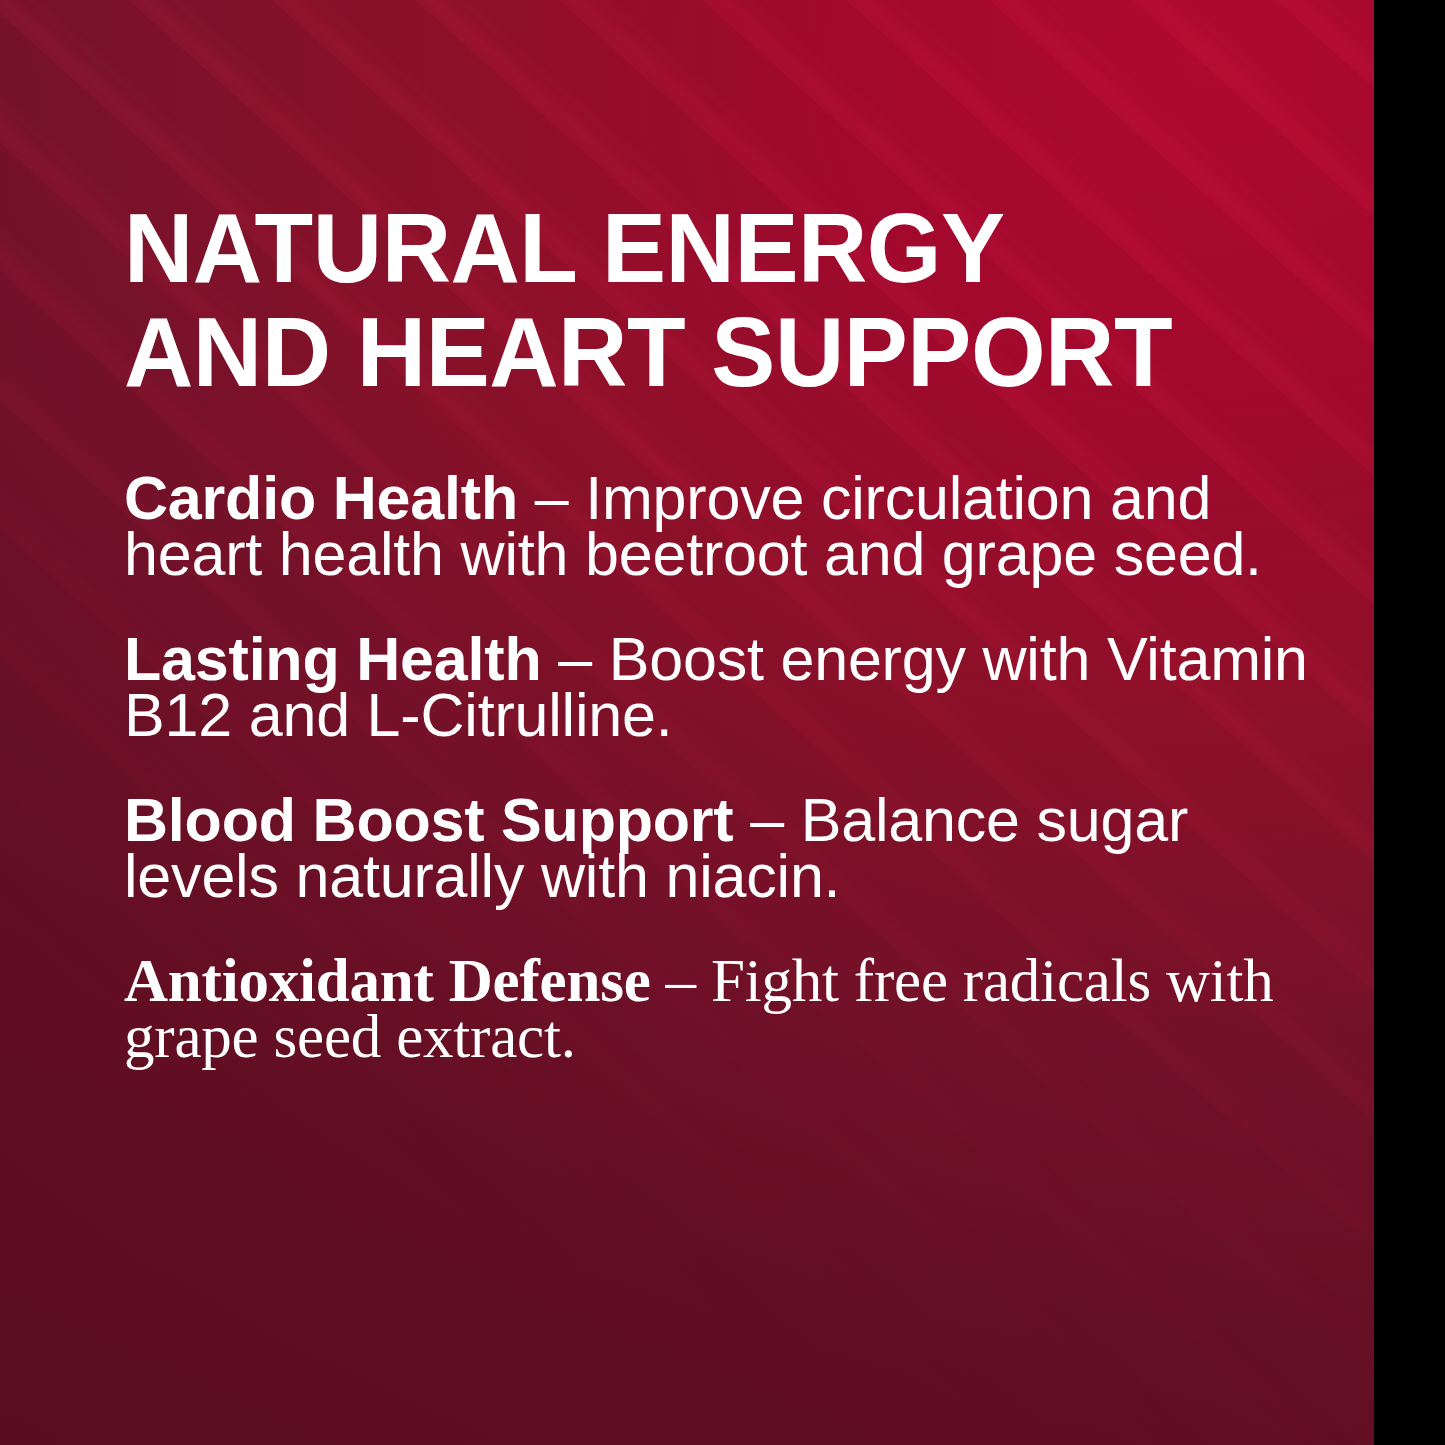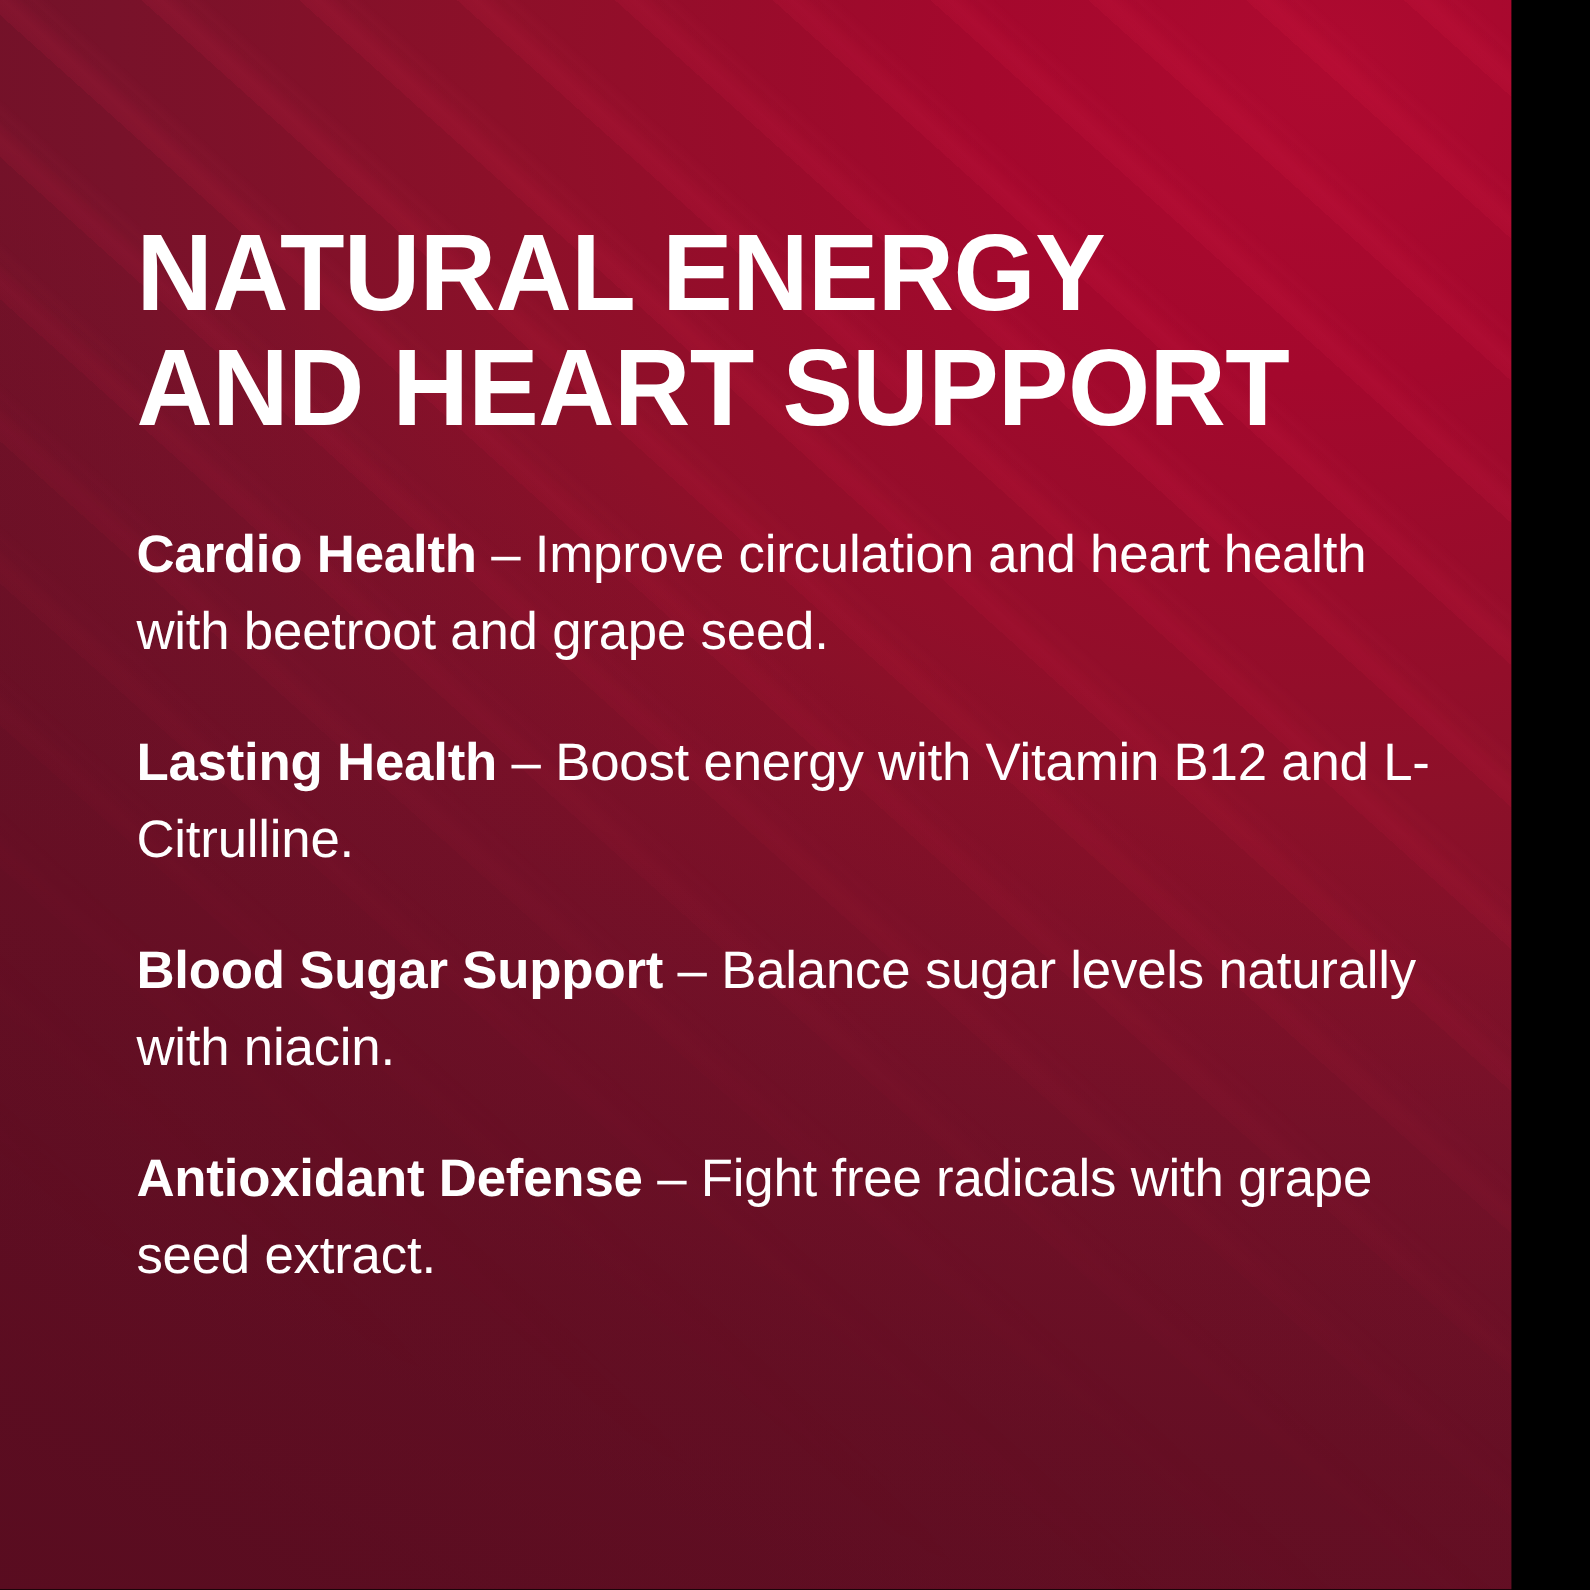--- a/index.html
+++ b/index.html
@@ -97,27 +97,27 @@
 
   .bullets {
     position: absolute;
     top: 470px;
     left: 0;
     width: 1215px;
   }
 
   .bullet {
     margin: 0 0 49px 0;
-    font-size: 48px;
-    line-height: 70px;
+    font-size: 61px;
+    line-height: 56px;
     font-weight: 400;
     color: #ffffff;
     letter-spacing: -0.2px;
   }
-  .bullet:last-child { margin-bottom: 16px; }
+  .bullet:last-child { margin-bottom: 16px; font-family: Liberation Serif, serif; }
 
   .bullet .lead {
     font-weight: 700;
   }
   .bullet .sep {
     font-weight: 400;
   }
   .bullet .rest {
     font-weight: 400;
   }
@@ -145,21 +145,21 @@
 
       <p class="bullet">
         <span class="lead">Cardio Health</span><span class="sep"> – </span><span class="rest">Improve circulation and heart health with beetroot and grape seed.</span>
       </p>
 
       <p class="bullet">
         <span class="lead">Lasting Health</span><span class="sep"> – </span><span class="rest">Boost energy with Vitamin B12 and L-Citrulline.</span>
       </p>
 
       <p class="bullet">
-        <span class="lead">Blood Sugar Support</span><span class="sep"> – </span><span class="rest">Balance sugar levels naturally with niacin.</span>
+        <span class="lead">Blood Boost Support</span><span class="sep"> – </span><span class="rest">Balance sugar levels naturally with niacin.</span>
       </p>
 
       <p class="bullet">
         <span class="lead">Antioxidant Defense</span><span class="sep"> – </span><span class="rest">Fight free radicals with grape seed extract.</span>
       </p>
 
     </div>
   </div>
 </div>
 

